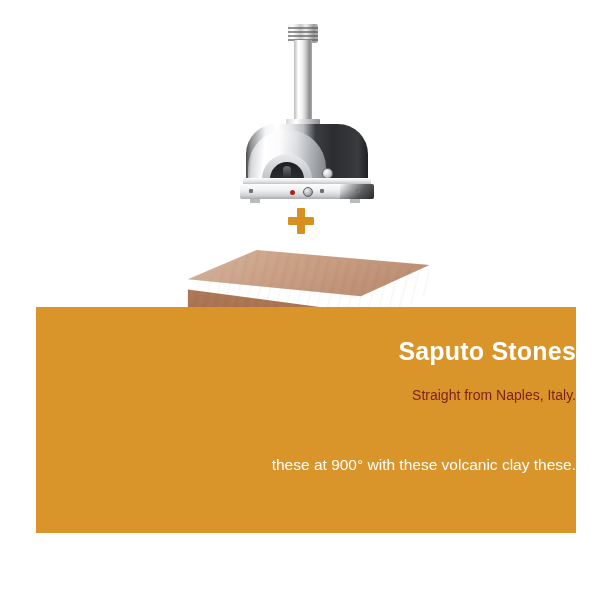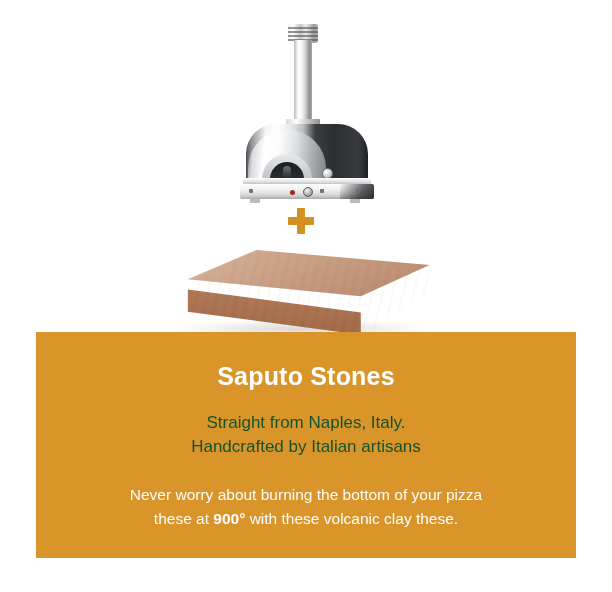--- a/index.html
+++ b/index.html
@@ -291,56 +291,56 @@
     height: 18px;
     border-radius: 50%;
     background: radial-gradient(ellipse at 50% 50%, rgba(90,70,55,0.22) 0%, rgba(90,70,55,0.0) 72%);
     filter: blur(1px);
   }
 
   
   .panel {
     position: absolute;
     left: 36px;
-    top: 332px;
+    top: 307px;
     width: 540px;
     height: 226px;
     background: #d9952a;
     color: #ffffff;
-    text-align: center;
+    text-align: right;
     box-sizing: border-box;
     overflow: hidden;
   }
   .panel-title {
     margin: 0;
     padding-top: 31px;
     font-size: 25px;
     font-weight: bold;
     letter-spacing: 0.2px;
     line-height: 1.1;
     color: #ffffff;
   }
   .panel-sub {
     margin: 0;
     padding-top: 20px;
-    font-size: 17px;
+    font-size: 14px;
     line-height: 1.42;
-    color: #14532d;
+    color: #7f1d1d;
     font-weight: normal;
   }
   .panel-body {
     margin: 0;
     padding-top: 24px;
     font-size: 15.5px;
     line-height: 1.55;
     color: #fdfdfb;
     font-weight: normal;
   }
   .panel-body b {
-    font-weight: bold;
+    font-weight: normal;
   }
 </style>
 </head>
 <body>
 
 <div class="stage">
 
   <div class="oven-wrap">
     <div class="chimney-cap">
       <div class="ring" style="top:3px"></div>
@@ -383,22 +383,21 @@
     <div class="stone-top"></div>
     <div class="stone-top-sheen"></div>
     <div class="stone-grain"></div>
   </div>
 
   <div class="panel">
     <h2 class="panel-title">Saputo Stones</h2>
 
     <p class="panel-sub">
       <span>Straight from Naples, Italy.</span><br>
-      <span>Handcrafted by Italian artisans</span>
     </p>
 
     <p class="panel-body">
-      <span>Never worry about burning the bottom of your pizza</span><br>
+      <br>
       <span>these at </span><b>900°</b><span> with these volcanic clay these.</span>
     </p>
   </div>
 
 </div>
 
 </body></html>

